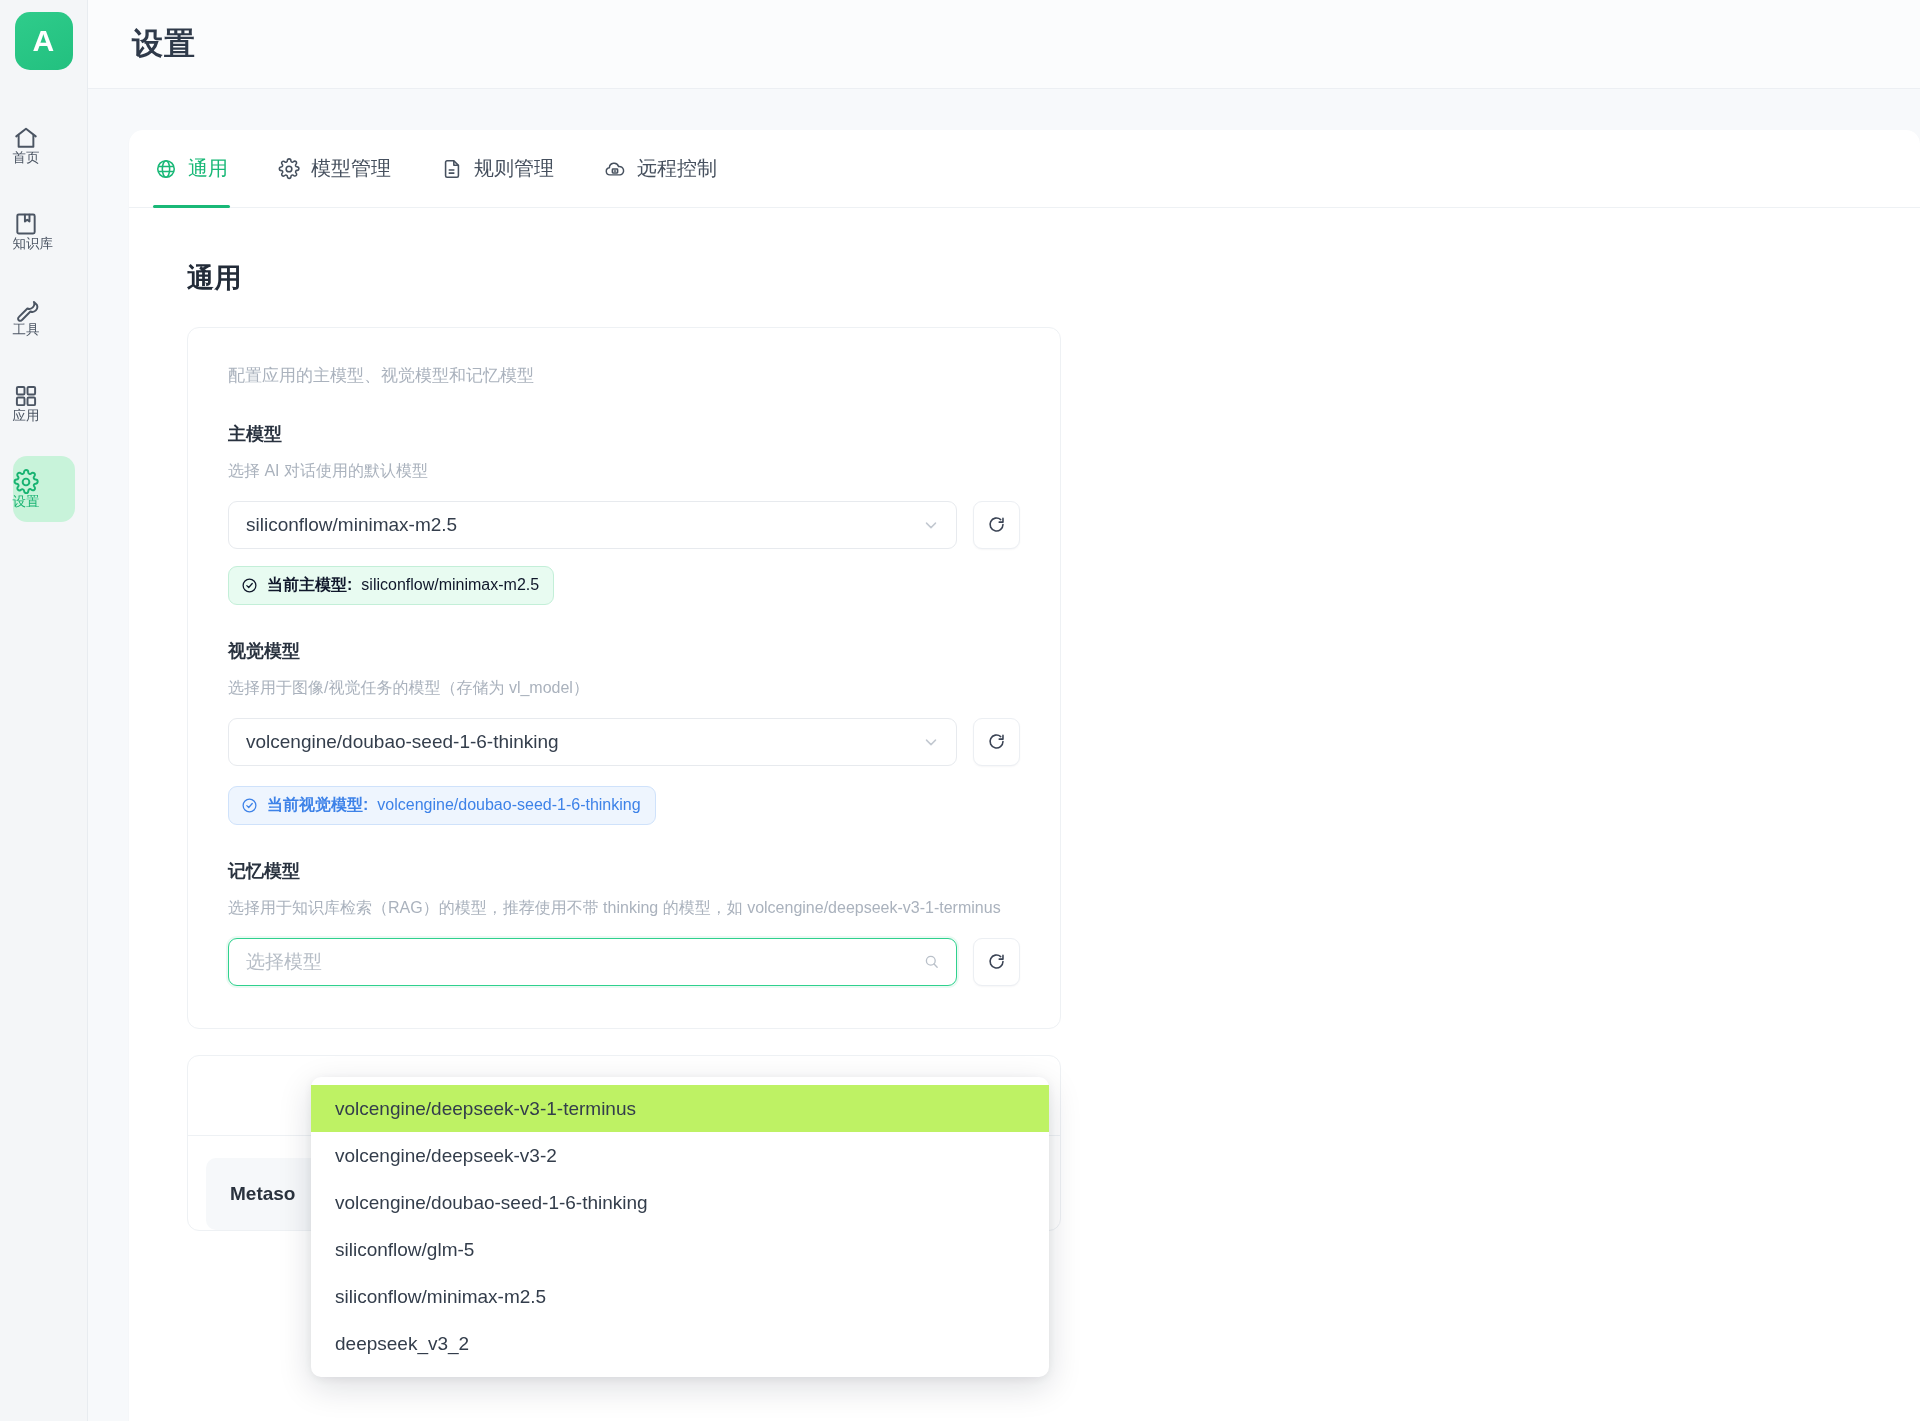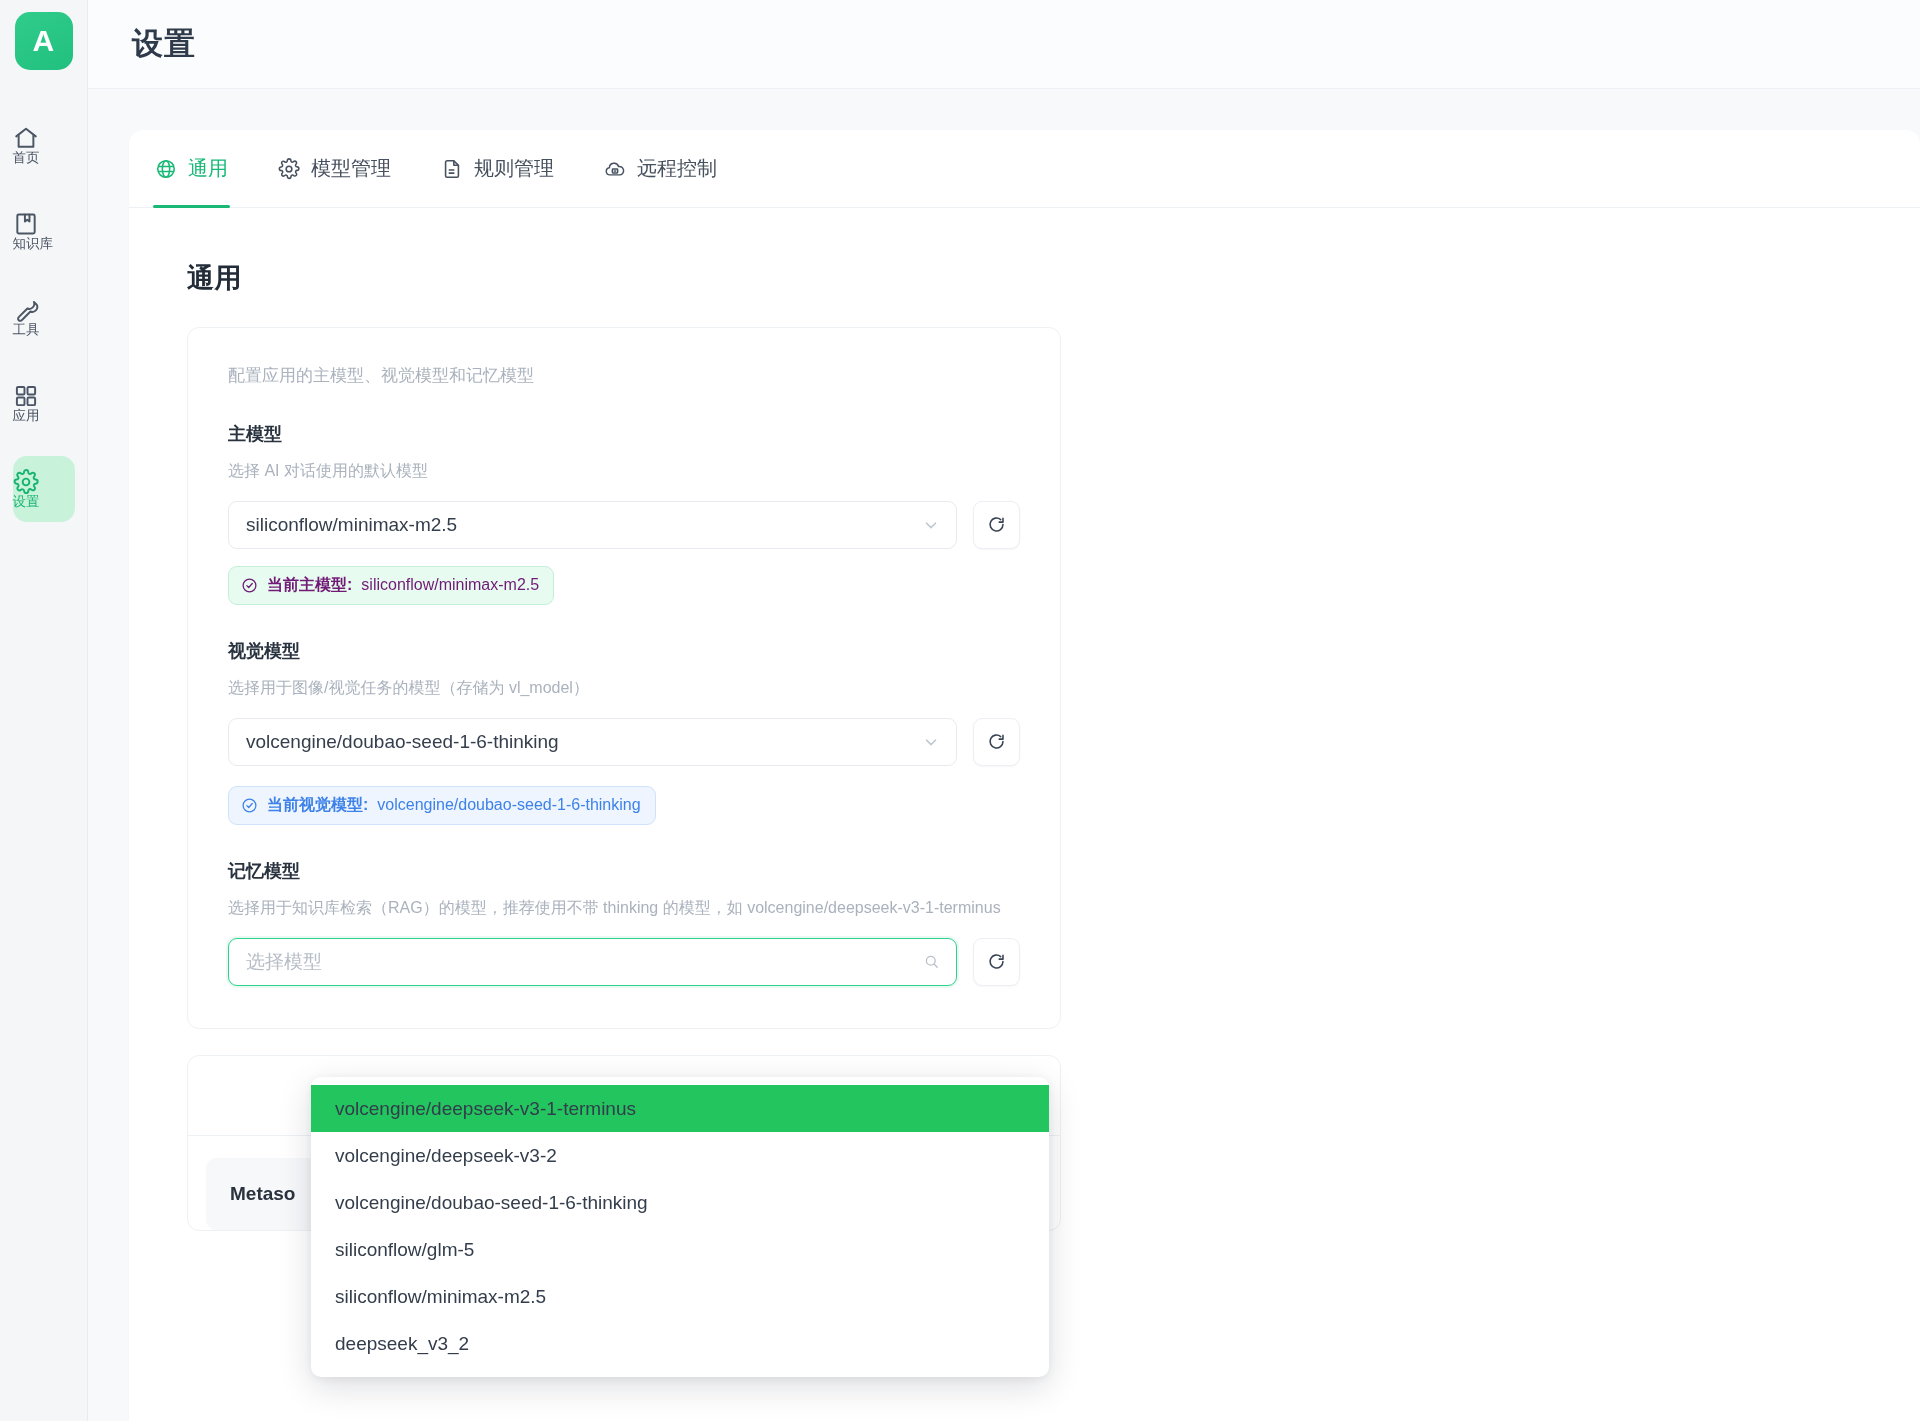--- a/index.html
+++ b/index.html
@@ -222,21 +222,21 @@
     gap: 9px;
     margin-top: 17px;
     border-radius: 9px;
     padding: 8px 14px 8px 12px;
     font-size: 16px;
     border: 1px solid transparent;
   }
   .badge.green {
     background: #e8fbf1;
     border-color: #c3efd8;
-    color: #701a75;
+    color: #0f172a;
   }
   .badge.blue {
     background: #eef5fe;
     border-color: #cfe2fb;
     color: #3d82e8;
     margin-top: 20px;
   }
   .badge b { font-weight: bold; }
   .badge .val { font-weight: normal; }
 
@@ -276,21 +276,21 @@
   }
   .dd-item {
     height: 47px;
     display: flex;
     align-items: center;
     padding: 0 24px;
     font-size: 19px;
     color: #333d4b;
     cursor: pointer;
   }
-  .dd-item.hover { background: #22c55e; }
+  .dd-item.hover { background: #bef264; }
   svg { display: block; }
 </style>
 </head>
 <body>
 
 <div class="app">
 
   <div class="sidebar">
     <div class="logo">A</div>
 

